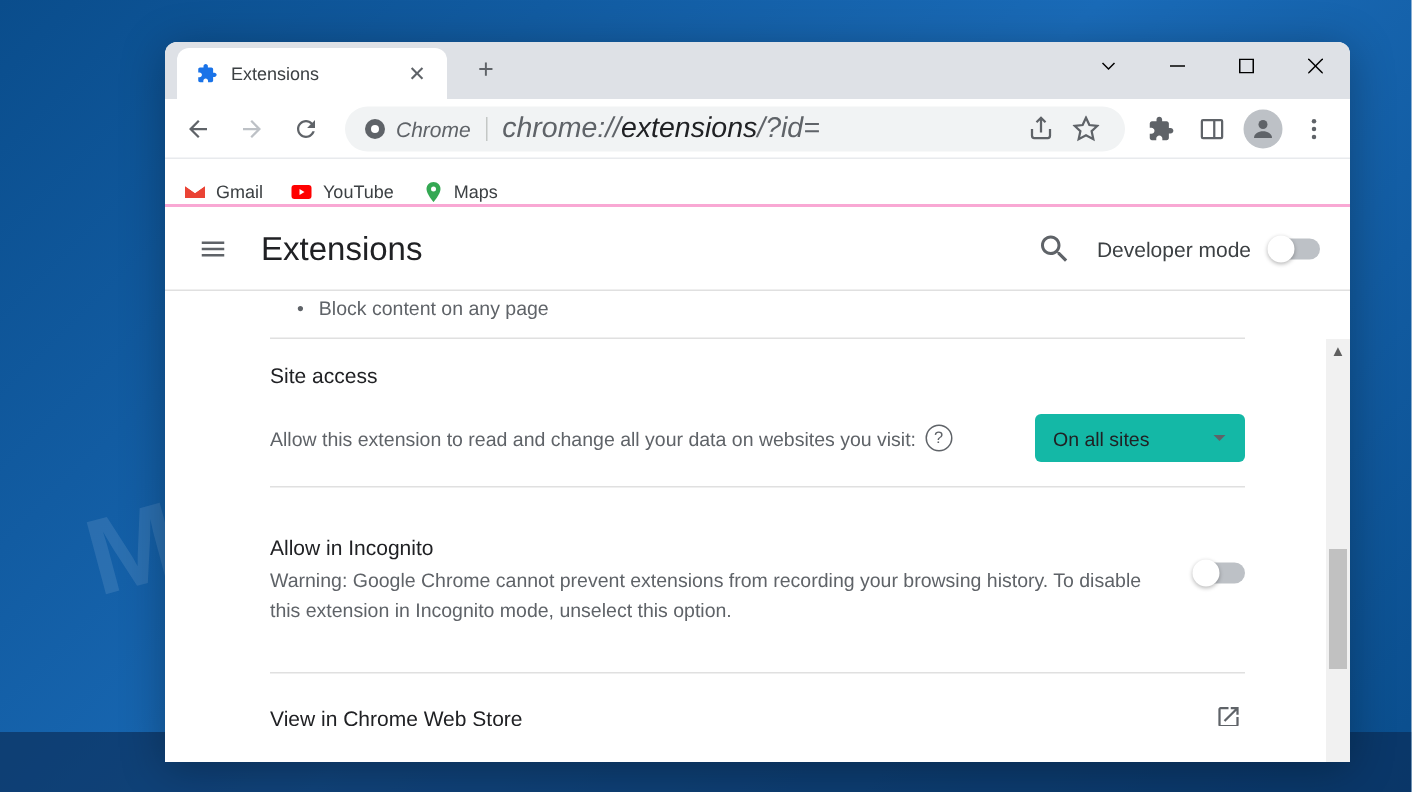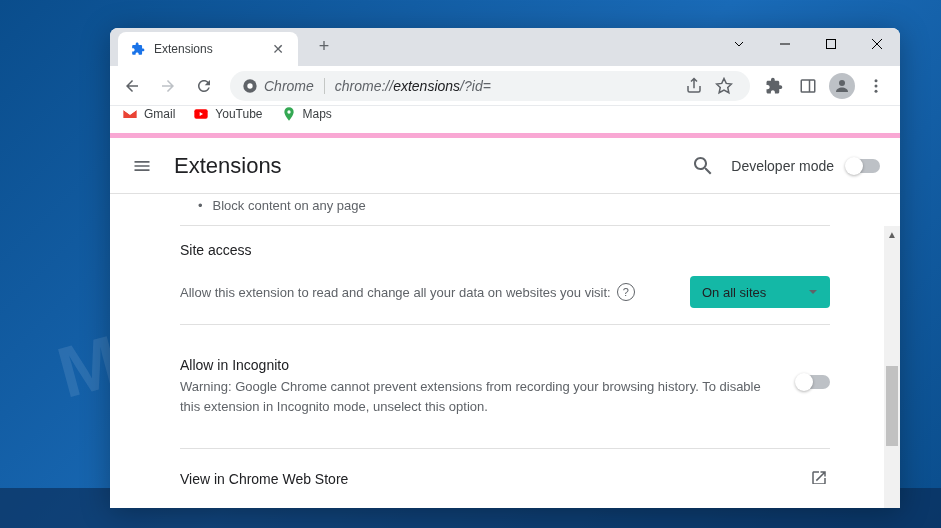--- a/index.html
+++ b/index.html
@@ -17,30 +17,30 @@
 .win-btn { width: 46px; height: 32px; display: flex; align-items: center; justify-content: center; cursor: pointer; color: #000; }
 .win-btn svg { width: 10px; height: 10px; }
 .toolbar { height: 40px; background: #fff; border-bottom: 1px solid #e8eaed; display: flex; align-items: center; padding: 0 4px; }
 .nav-btn { width: 36px; height: 36px; display: flex; align-items: center; justify-content: center; cursor: pointer; border-radius: 50%; color: #5f6368; }
 .nav-btn.disabled { color: #bdc1c6; }
 .nav-btn svg { width: 18px; height: 18px; }
 .omnibox { flex: 1; height: 30px; background: #f1f3f4; border-radius: 15px; display: flex; align-items: center; padding: 0 12px; margin: 0 8px; font-size: 14px; font-style: italic; }
 .omnibox-chrome { display: flex; align-items: center; color: #5f6368; }
 .omnibox-chrome svg { width: 16px; height: 16px; margin-right: 6px; }
 .omnibox-divider { width: 1px; height: 16px; background: #c4c7c5; margin: 0 10px; }
-.omnibox-url { color: #5f6368; font-size: 14px; }
+.omnibox-url { color: #5f6368; font-size: 19px; }
 .omnibox-url .path { color: #202124; }
 .omnibox-actions { display: flex; align-items: center; gap: 2px; margin-left: auto; }
 .omnibox-action { width: 28px; height: 28px; display: flex; align-items: center; justify-content: center; cursor: pointer; color: #5f6368; }
 .omnibox-action svg { width: 18px; height: 18px; }
 .toolbar-right { display: flex; align-items: center; gap: 2px; padding-right: 4px; }
 .toolbar-icon { width: 32px; height: 32px; display: flex; align-items: center; justify-content: center; cursor: pointer; color: #5f6368; border-radius: 50%; }
 .toolbar-icon svg { width: 18px; height: 18px; }
 .avatar { width: 26px; height: 26px; border-radius: 50%; background: #bdc1c6; display: flex; align-items: center; justify-content: center; }
-.bookmarks { height: 32px; background: #fff; border-bottom: 5px solid #f9a8d4; display: flex; align-items: flex-start; padding: 0 12px; gap: 18px; }
+.bookmarks { height: 32px; background: #fff; border-bottom: 2px solid #f9a8d4; display: flex; align-items: flex-end; padding: 0 12px; gap: 18px; }
 .bookmark { display: flex; align-items: center; gap: 6px; font-size: 12px; color: #3c4043; cursor: pointer; }
 .bookmark-icon { width: 16px; height: 16px; display: flex; align-items: center; justify-content: center; }
 .content { background: #fff; }
 .ext-header { height: 56px; display: flex; align-items: center; padding: 0 20px; border-bottom: 1px solid #e0e0e0; }
 .menu-icon { width: 24px; height: 24px; cursor: pointer; color: #5f6368; margin-right: 20px; display: flex; align-items: center; justify-content: center; }
 .menu-icon svg { width: 20px; height: 20px; }
 .ext-title { font-size: 22px; color: #202124; font-weight: 500; flex: 1; }
 .search-icon { width: 24px; height: 24px; cursor: pointer; color: #5f6368; margin-right: 16px; display: flex; align-items: center; justify-content: center; }
 .dev-mode-label { font-size: 14px; color: #3c4043; margin-right: 12px; }
 .toggle { width: 34px; height: 14px; background: #bdc1c6; border-radius: 7px; position: relative; cursor: pointer; }

